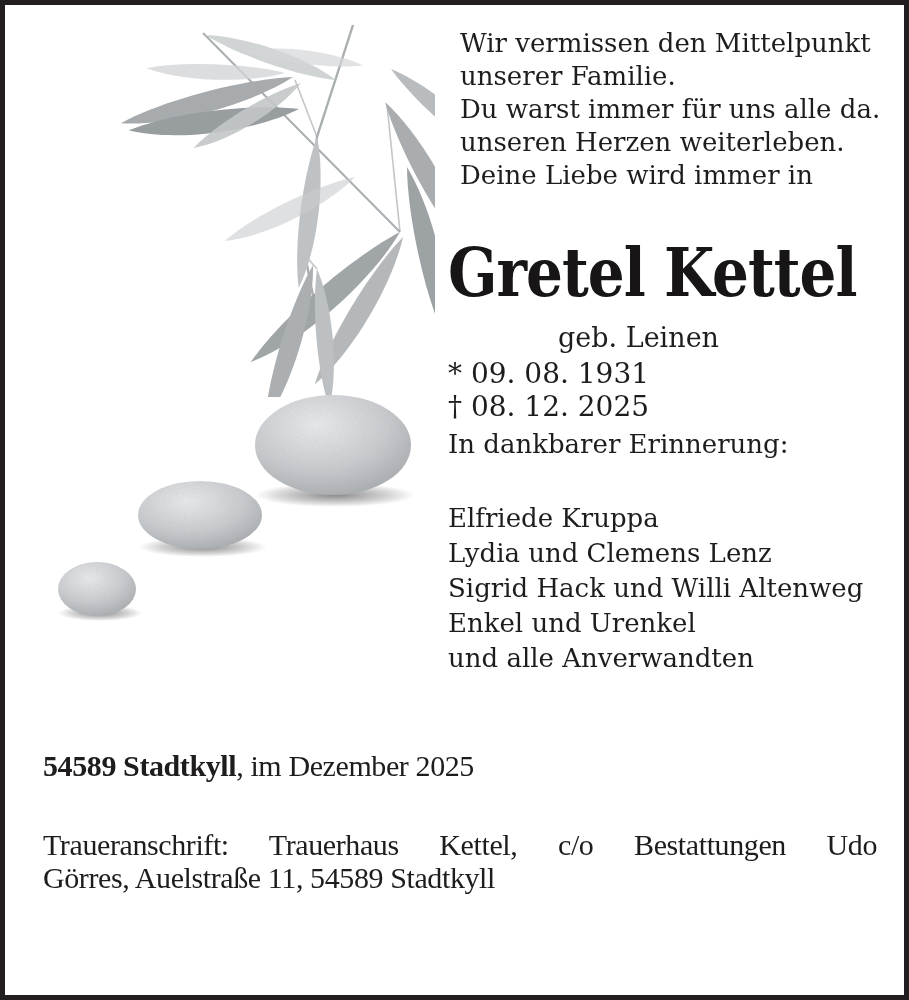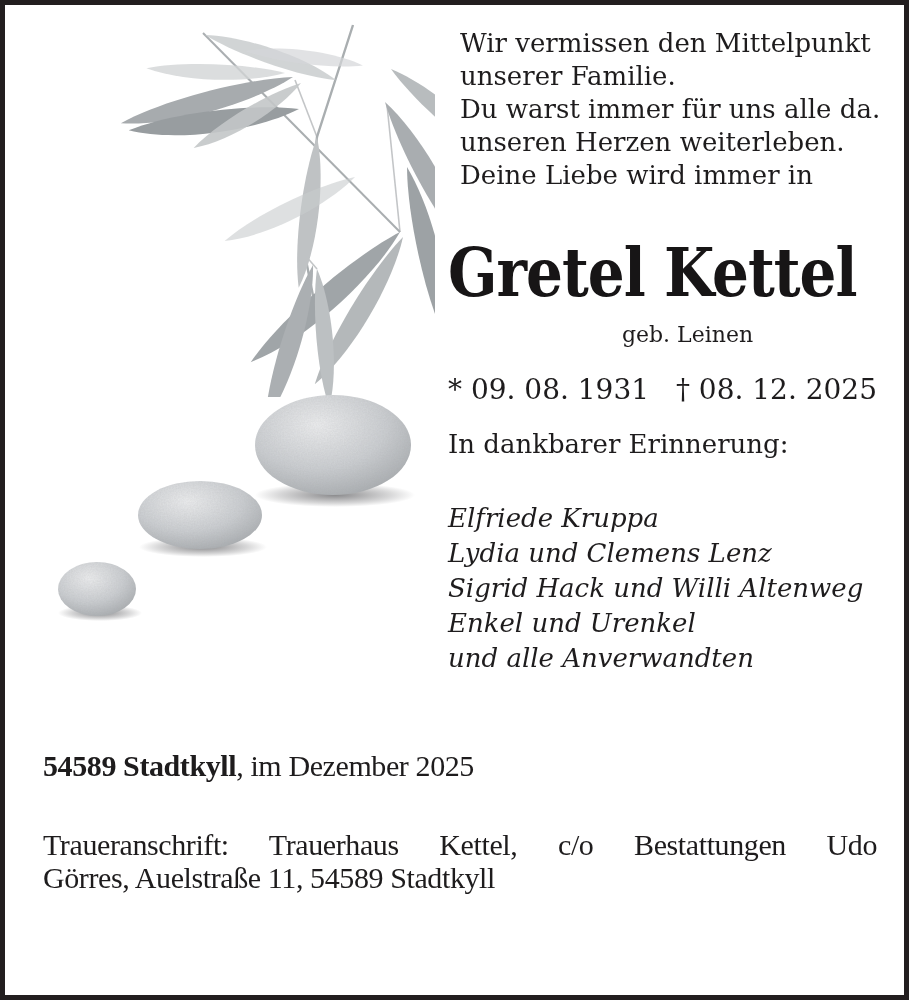--- a/index.html
+++ b/index.html
@@ -17,25 +17,25 @@
   
   .bamboo{position:absolute;left:50px;top:12px;width:380px;height:380px;}
   .stones{position:absolute;left:38px;top:386px;width:380px;height:240px;}
   .condolence{position:absolute;left:455px;top:22px;width:420px;font-size:26px;line-height:33px;}
   .condolence .line{white-space:nowrap;}
   .deceased-name{
     position:absolute;left:443px;top:228px;width:429px;
     font-size:58px;font-weight:bold;line-height:1.2;letter-spacing:-1px;
     transform:scaleY(1.16);transform-origin:left top;white-space:nowrap;color:#171516;
   }
-  .maiden{position:absolute;left:468px;top:317px;width:429px;text-align:center;font-size:22px;}
-  .dates{position:absolute;left:443px;top:368px;width:429px;display:flex;justify-content:space-between;font-size:28px;white-space:nowrap;}
+  .maiden{position:absolute;left:419px;top:317px;width:429px;text-align:center;font-size:27px;}
+  .dates{position:absolute;left:443px;top:352px;width:429px;display:flex;justify-content:space-between;font-size:28px;white-space:nowrap;flex-direction:column;}
   .remember-head{position:absolute;left:443px;top:424px;width:429px;font-size:26px;white-space:nowrap;}
   .mourners{position:absolute;left:443px;top:496px;width:429px;font-size:26px;line-height:35px;}
-  .mourners .line{white-space:nowrap;font-style:italic;}
+  .mourners .line{white-space:nowrap;}
   
   .closing, .service{
     position:absolute;left:38px;width:834px;
     font-family:"Liberation Serif",serif;font-size:30px;line-height:33px;letter-spacing:-0.4px;
   }
   .closing{top:744px;}
   .service{top:864px;}
   .just{text-align:justify;text-align-last:justify;margin-top:46px;}
   b{font-weight:bold;}
 </style>

